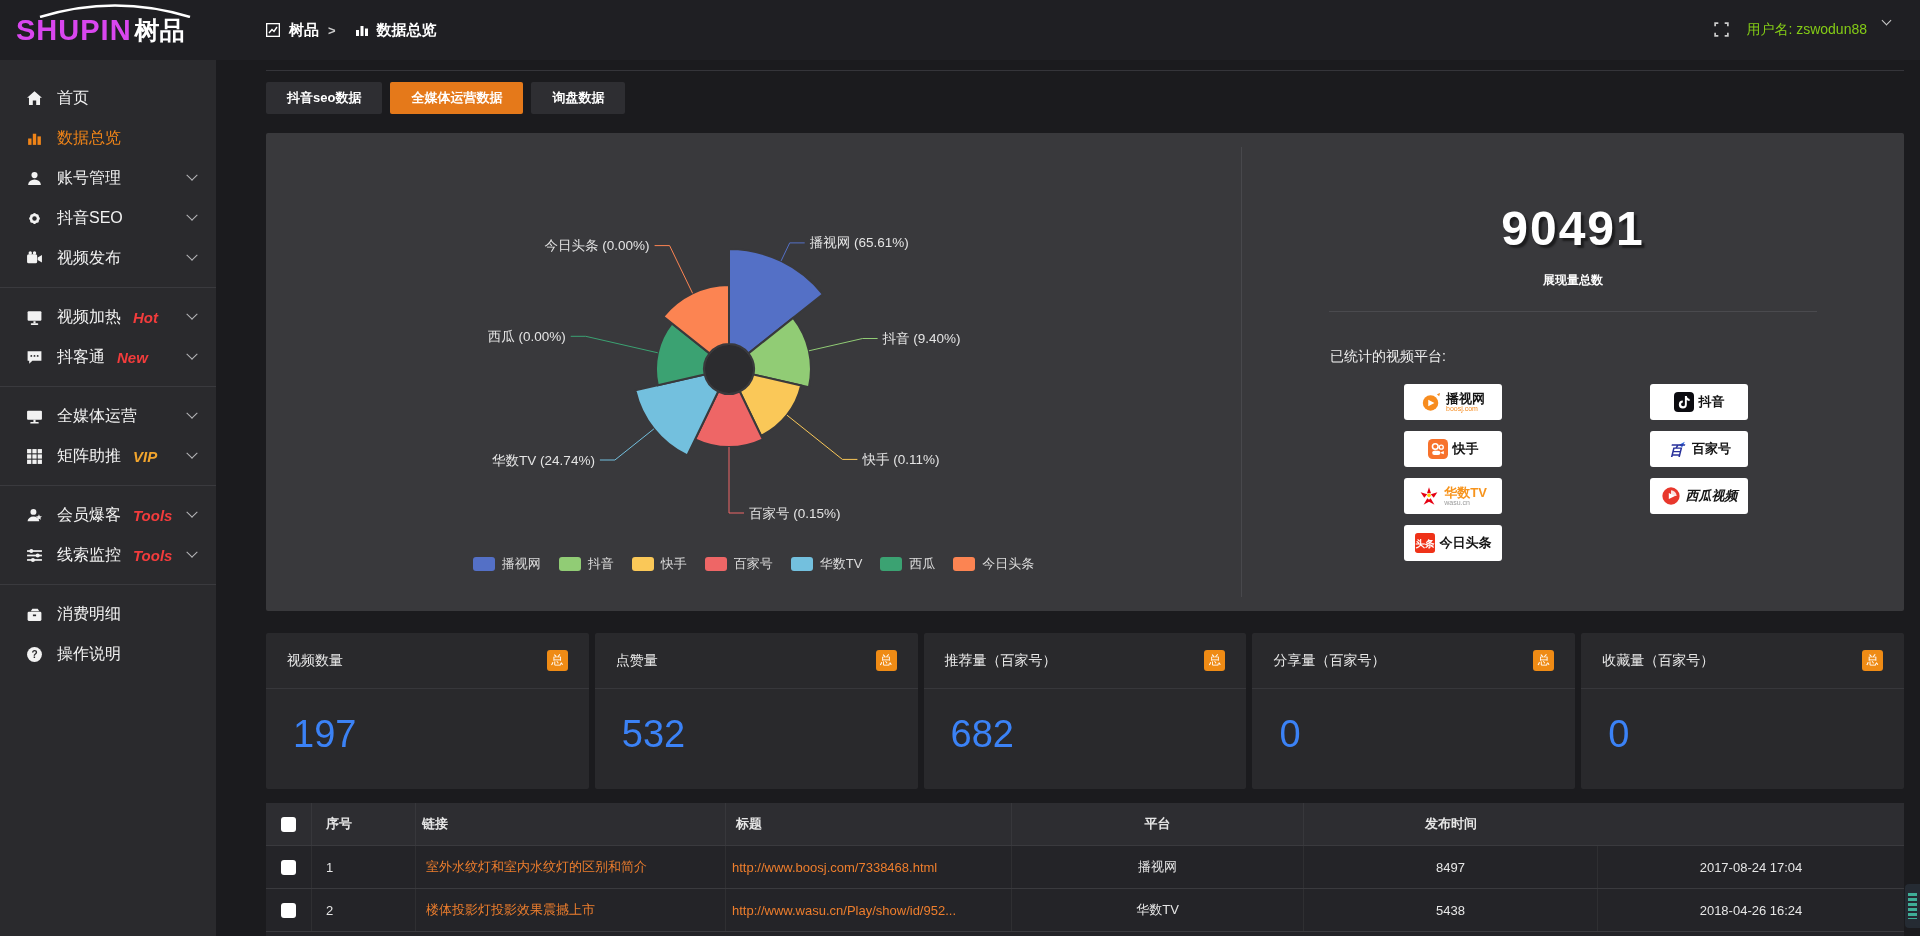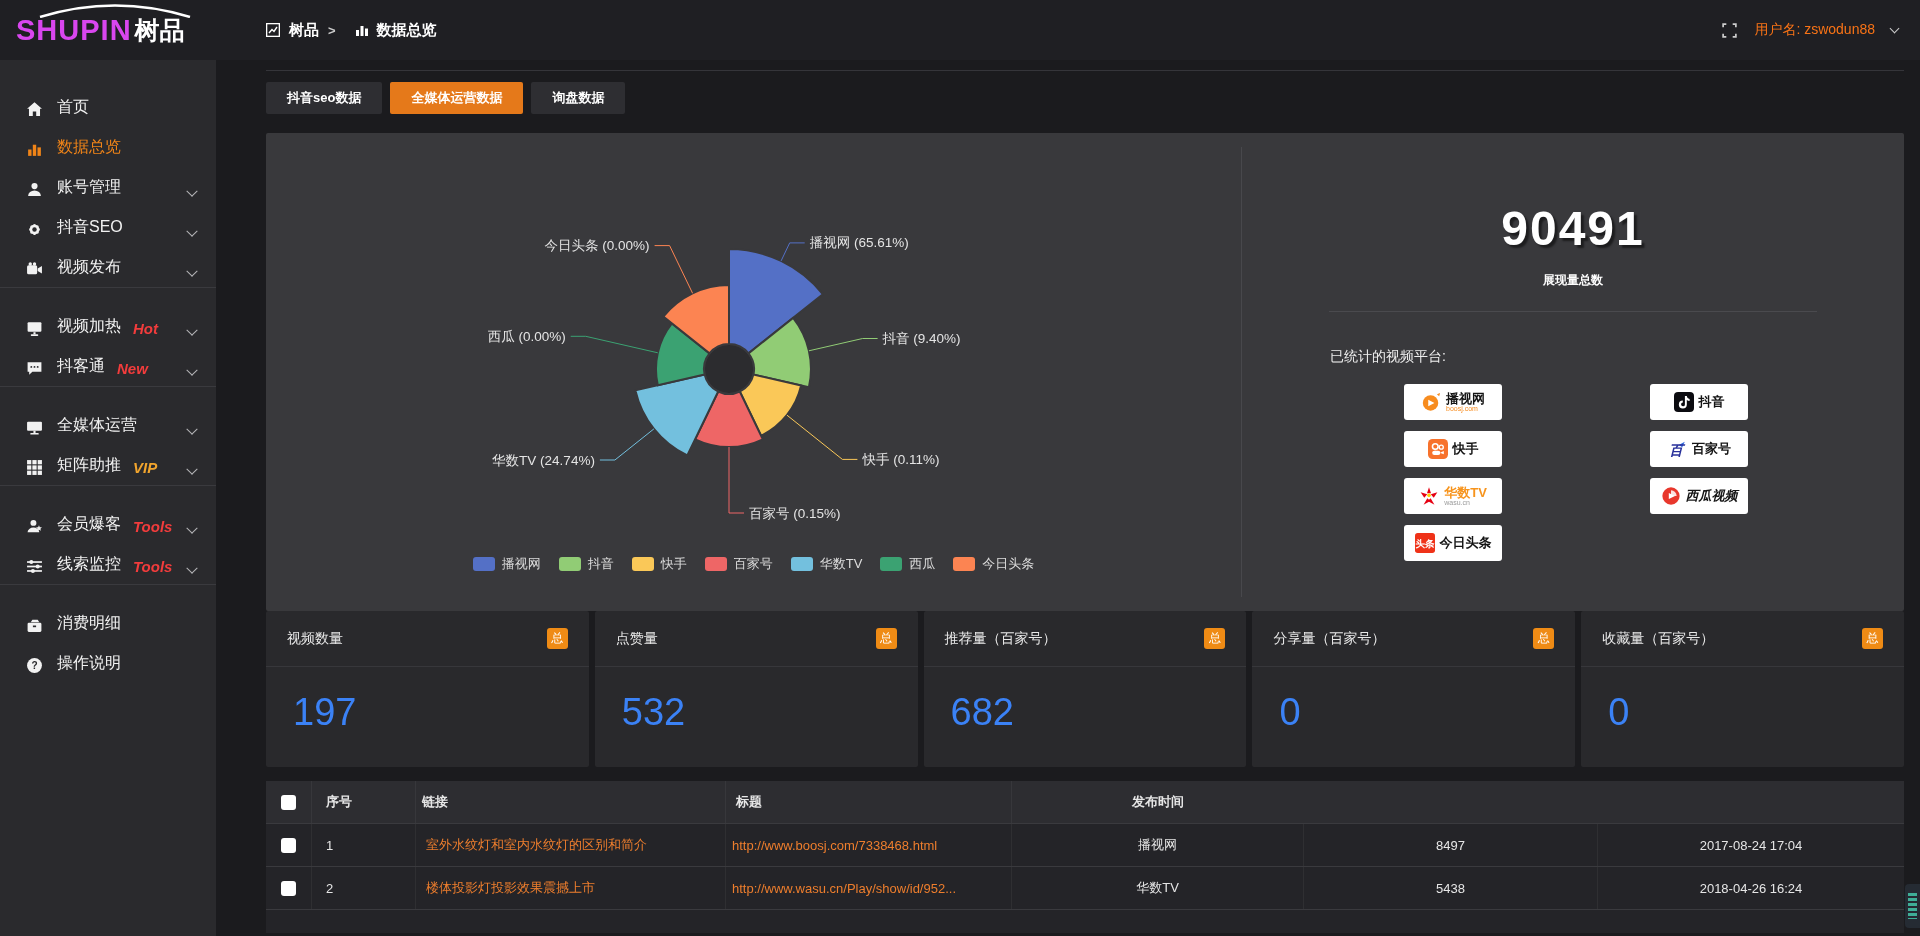--- a/index.html
+++ b/index.html
@@ -10,27 +10,27 @@
   .topbar{position:absolute;top:0;left:0;right:0;height:60px;background:#1f1f23;display:flex;align-items:center;z-index:5}
   .logo{width:216px;height:60px;position:relative;display:flex;align-items:center;padding-left:16px;flex:none}
   .logo-arc{position:absolute;top:4px;left:36px}
   .logo-en{font-size:29px;font-weight:bold;letter-spacing:1px;color:#d946ef;line-height:1}
   .logo-cn{font-size:25px;font-weight:bold;color:#fff;margin-left:3px}
   .breadcrumb{margin-left:50px;display:flex;align-items:center;gap:9px;font-size:15px;font-weight:bold;color:#fff}
   .bc-icon{width:14px;height:14px;display:inline-flex}
   .bc-icon svg{width:100%;height:100%;fill:#fff}
   .bc-sep{color:#ccc;font-size:13px}
   .bc-second{margin-left:10px;display:flex;align-items:center;gap:8px}
-  .topbar-right{margin-left:auto;display:flex;align-items:center;gap:16px;padding-right:22px;font-size:14px;color:#f97316}
+  .topbar-right{margin-left:auto;display:flex;align-items:flex-start;gap:16px;padding-right:30px;font-size:14px;color:#84cc16}
   .fs-icon{width:17px;height:17px;display:inline-flex;cursor:pointer}
   .chev-sm{width:7px;height:7px;border-right:1.5px solid #ccc;border-bottom:1.5px solid #ccc;transform:rotate(45deg);margin-top:-4px;display:inline-block}
 
   
   .sidebar{position:absolute;top:60px;left:0;bottom:0;width:216px;background:#2a2a2d;padding-top:18px}
-  .side-item{display:flex;align-items:flex-end;height:40px;padding:0 20px 0 26px;color:#f2f2f2;font-size:16px;cursor:pointer}
+  .side-item{display:flex;align-items:center;height:40px;padding:0 20px 0 26px;color:#f2f2f2;font-size:16px;cursor:pointer}
   .side-item .icon{width:17px;height:17px;margin-right:14px;display:inline-flex;flex:none}
   .side-item .icon svg{width:100%;height:100%;fill:currentColor}
   .side-item.active{color:#f08418}
   .side-label{white-space:nowrap}
   .tag{font-size:15px;font-style:italic;font-weight:bold;margin-left:12px}
   .chev{width:8px;height:8px;border-right:1.6px solid #b5b5b8;border-bottom:1.6px solid #b5b5b8;transform:rotate(45deg) translate(-2px,-2px);margin-left:auto}
   .side-divider{height:1px;background:#3a3a3e;margin:9px 0}
 
   
   .main{position:absolute;left:266px;top:60px;width:1638px}
@@ -55,21 +55,21 @@
   .badge-cols{display:flex;margin:18px 0 0 162px;gap:148px}
   .badge-col{display:flex;flex-direction:column;gap:11px}
   .platform-badge{width:98px;height:36px;background:#fff;border-radius:3px;display:flex;align-items:center;justify-content:center;gap:5px;padding:0 5px;cursor:pointer}
   .badge-logo{width:20px;height:20px;flex:none;display:inline-flex}
   .badge-logo svg{width:100%;height:100%}
   .badge-text{display:flex;flex-direction:column;line-height:1.05}
   .badge-name{font-size:13px;font-weight:bold;color:#141414;white-space:nowrap}
   .badge-sub{font-size:7px;white-space:nowrap}
 
   
-  .cards{display:flex;gap:6px;}
+  .cards{display:flex;gap:6px;margin-top:22px}
   .card{flex:1;height:156px;background:#29292c;border-radius:2px}
   .card-head{height:56px;display:flex;align-items:center;justify-content:space-between;padding:0 21px;border-bottom:1px solid #37373b}
   .card-title{font-size:14px;color:#e9e9e9}
   .card-badge{width:21px;height:21px;background:#ef8b15;color:#fff;font-size:12px;border-radius:3px;display:flex;align-items:center;justify-content:center;cursor:pointer}
   .card-value{font-size:38px;font-weight:normal;color:#3b82f6;padding:24px 0 0 27px}
 
   
   .vtable{margin-top:14px;background:#242428;border-radius:2px}
   .t-row{display:grid;grid-template-columns:46px 104px 310px 286px 292px 294px auto;align-items:center;height:43px}
   .t-row.head{height:42px;background:#2d2d31;color:#e2e2e2;font-weight:bold}
@@ -499,20 +499,21 @@
     </div>
 
   <div class="vtable">
       <div class="t-row head">
         <div class="t-cell c-center">
           <span class="cbx"></span>
         </div>
         <div class="t-cell c2">序号</div>
         <div class="t-cell c4">链接</div>
         <div class="t-cell c3">标题</div>
+        <div class="t-cell c-center">平台</div>
         <div class="t-cell c-center">发布时间</div>
       </div>
       <div class="t-row">
         <div class="t-cell c-center">
           <span class="cbx"></span>
         </div>
         <div class="t-cell c2">1</div>
         <div class="t-cell c3 link">室外水纹灯和室内水纹灯的区别和简介</div>
         <div class="t-cell c4 link">http://www.boosj.com/7338468.html</div>
         <div class="t-cell c-center">播视网</div>

